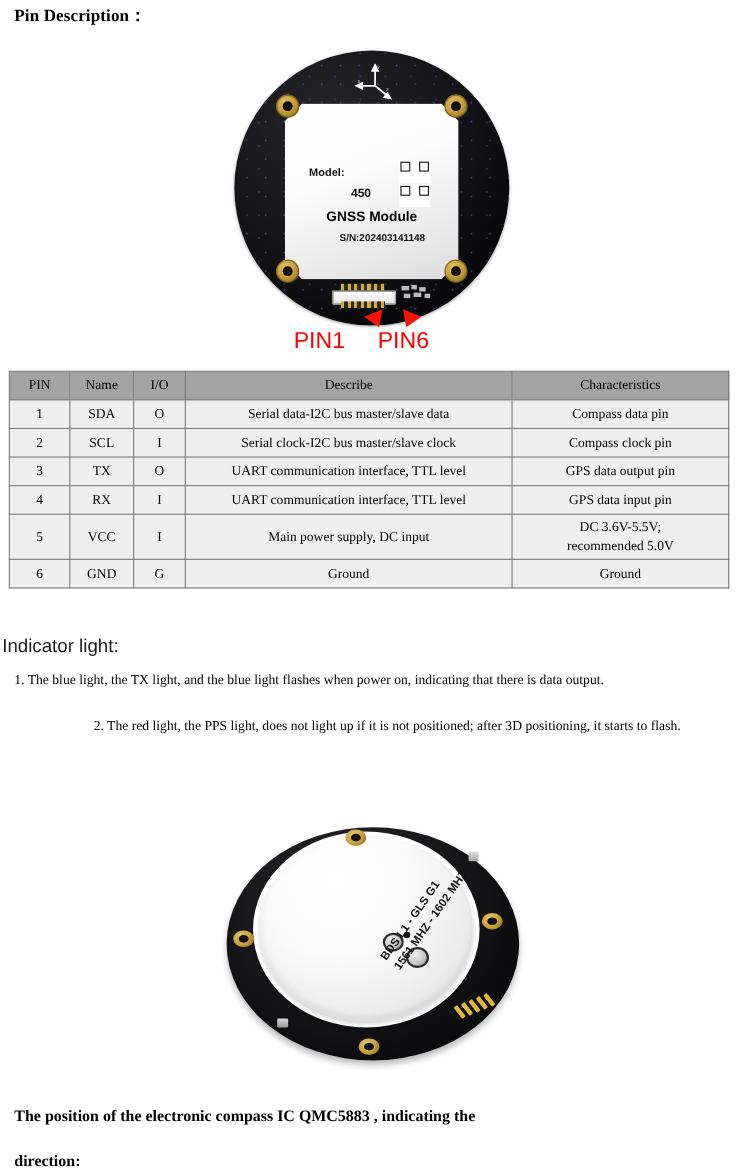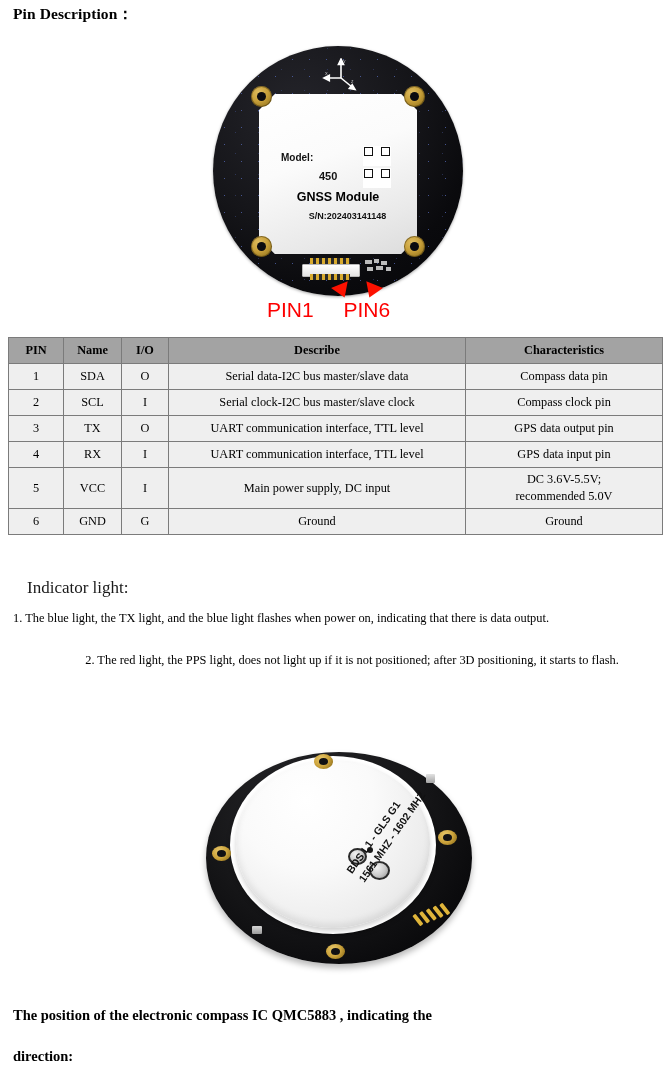--- a/index.html
+++ b/index.html
@@ -11,21 +11,21 @@
 
   
   .h-serif{
     font-family:"Liberation Serif",serif;font-weight:bold;font-size:15.5px;
     color:#000;letter-spacing:.1px;
   }
   .h-sans{
     font-family:"Liberation Sans",sans-serif;font-weight:400;font-size:17px;color:#1a1a1a;
   }
   .pin-desc-title{position:absolute;left:13px;top:4px;}
-  .indicator-title{position:absolute;left:27px;top:578px;font-family:Liberation Serif, serif;}
+  .indicator-title{position:absolute;left:2px;top:578px;}
   .rear-title{position:absolute;left:13px;top:708px;}
 
   .body-text{
     font-family:"Liberation Serif",serif;font-size:12.4px;line-height:17px;
     text-align:justify;color:#000;
   }
   .indicator-p1{position:absolute;left:13px;top:610px;width:645px;}
   .indicator-p2{position:absolute;left:27px;top:652px;width:650px;text-align:center;}
 
   .compass-note{position:absolute;left:13px;top:995px;width:640px;
@@ -101,21 +101,21 @@
   .pin-labels{position:absolute;left:54px;top:252px;width:160px;
     font-family:"Liberation Sans",sans-serif;font-size:21px;color:#fd0000;letter-spacing:0px;}
   .pin-labels span{display:inline-block;}
   .pin-gap{width:18px;}
 
   
   table{position:absolute;left:8px;top:337px;border-collapse:collapse;
     font-family:"Liberation Serif",serif;font-size:12.3px;color:#000;}
   th,td{border:1px solid #7b7b7b;text-align:center;vertical-align:middle;
     background:#efefef;padding:0 2px;}
-  thead th{background:#a3a3a3;font-weight:bold;height:25px;margin-top:32px;}
+  thead th{background:#a3a3a3;font-weight:normal;height:25px;margin-top:32px;}
   tbody td{height:25px;}
   tbody tr.tall td{height:40px;}
   col.c-pin{width:55px;} col.c-name{width:58px;} col.c-io{width:47px;}
   col.c-desc{width:297px;} col.c-char{width:197px;}
   .two-line{line-height:17px;}
 
   
   .rear-wrap{position:absolute;left:200px;top:748px;width:278px;height:220px;}
   .rear-pcb{position:absolute;left:6px;top:4px;width:266px;height:212px;border-radius:50%;
     background:radial-gradient(ellipse at 40% 28%,#2a2a2e 0%,#171719 45%,#0b0b0d 75%,#050506 100%);

